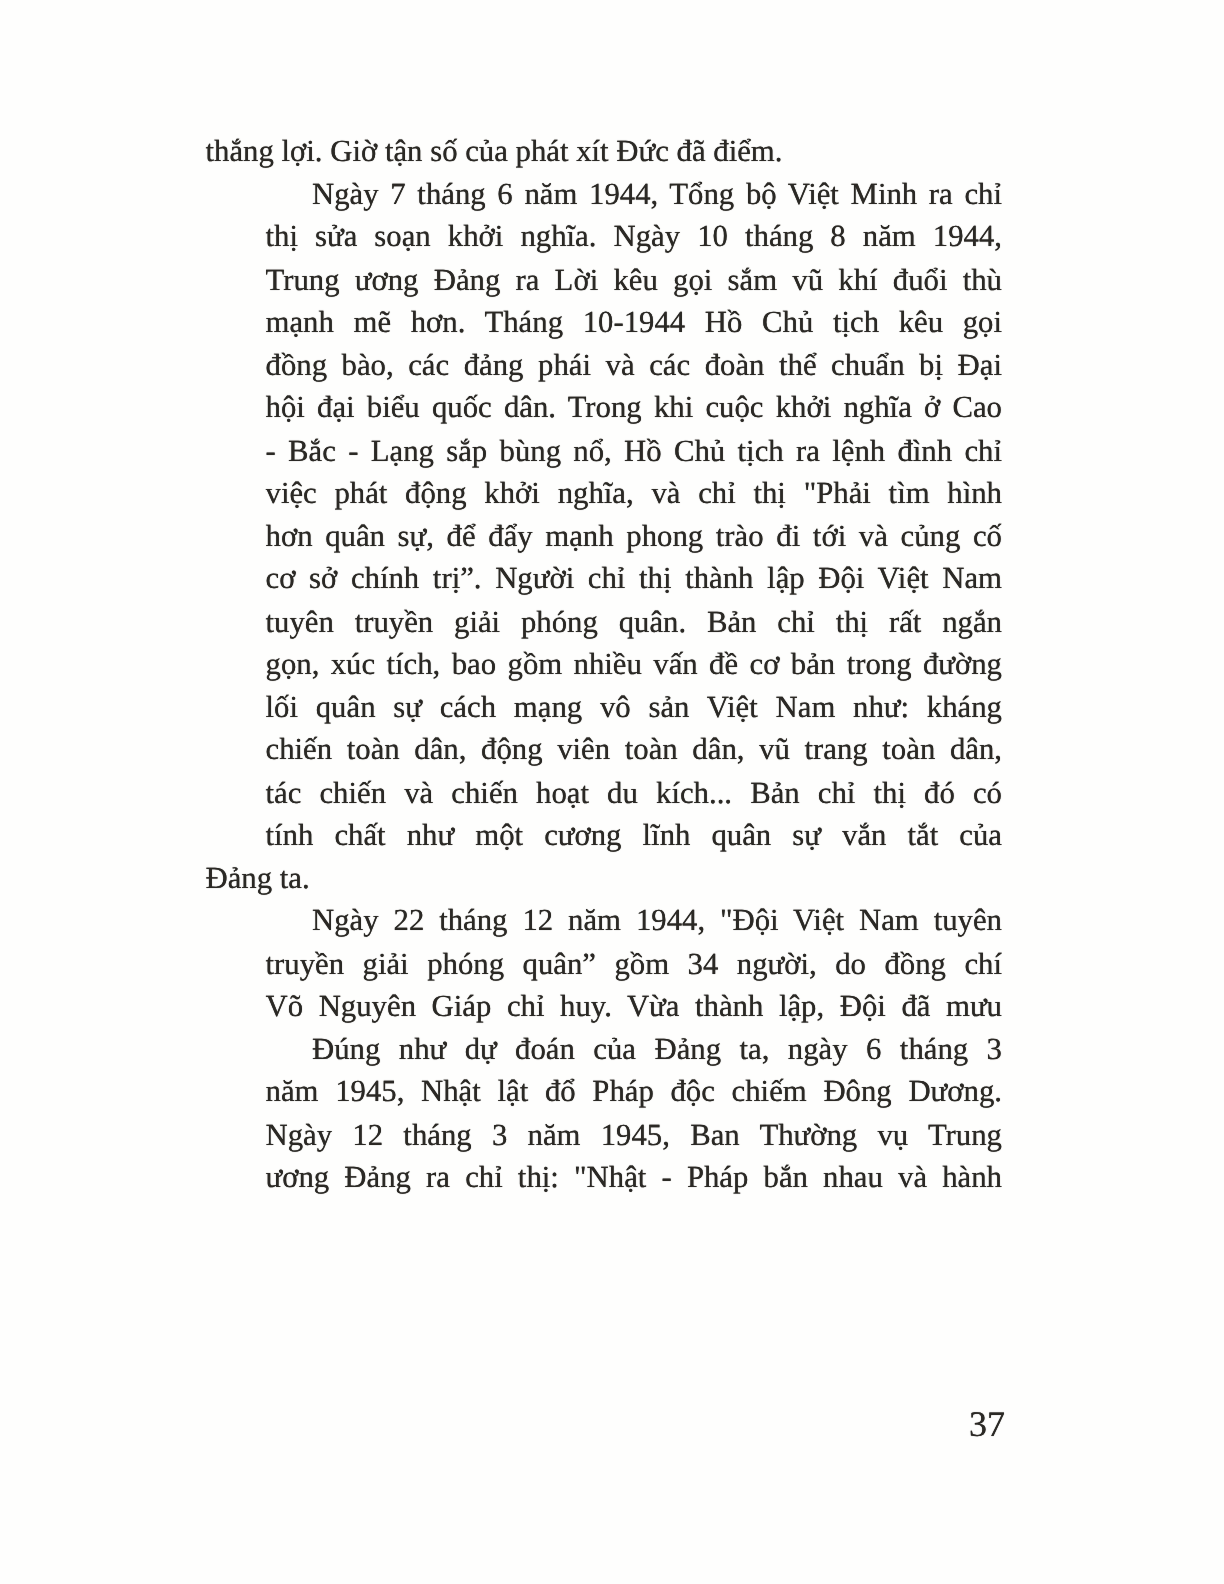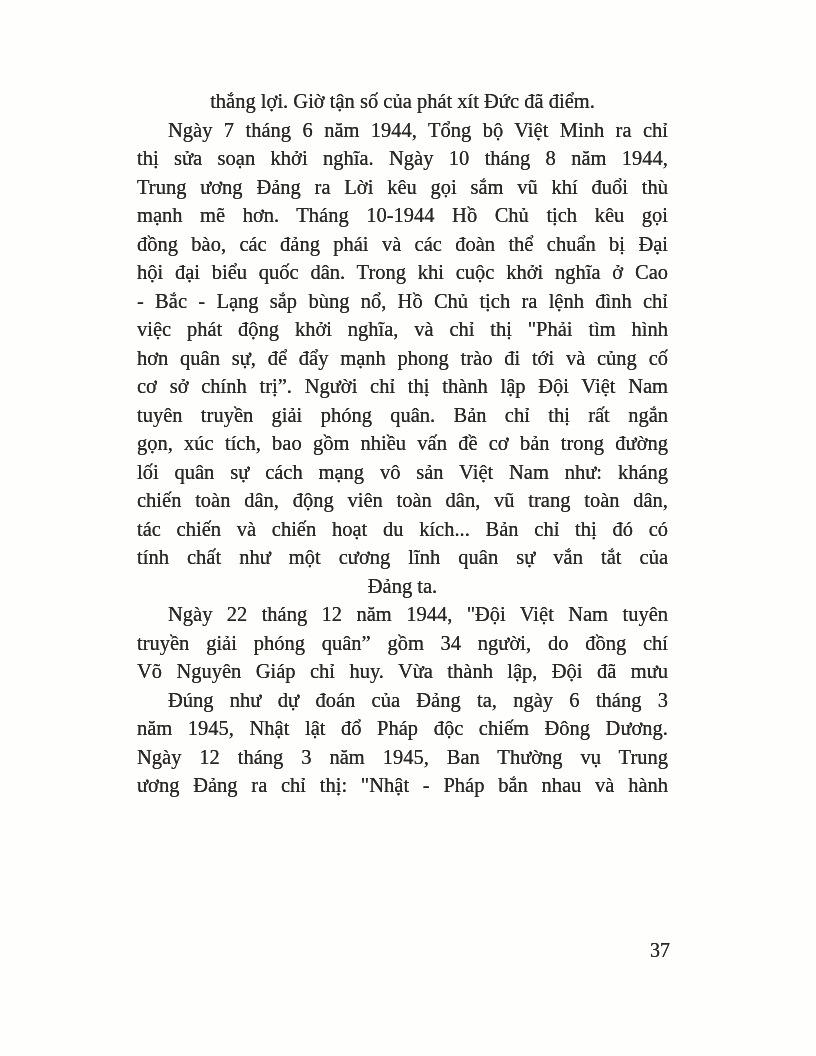--- a/index.html
+++ b/index.html
@@ -21,35 +21,36 @@
     left: 137px;
     top: 87px;
     width: 531px;
   }
   .line {
     font-size: 20.5px;
     line-height: 28.5px;
     height: 28.5px;
     white-space: normal;
     overflow: hidden;
-    text-align: center;
+    text-align: left;
     text-shadow: 0 0 0.5px currentColor;
   }
   .line.just {
     text-align: justify;
     text-align-last: justify;
+    margin-left: 40px;
   }
   .line.indent {
     padding-left: 31px;
   }
   .page-number {
     position: absolute;
     top: 936px;
     right: 146px;
-    font-size: 20px;
+    font-size: 24px;
     line-height: 28px;
     text-align: right;
     text-shadow: 0 0 0.5px currentColor;
   }
 </style>
 </head>
 <body>
 
 <div class="page">
   <div class="text-block">

